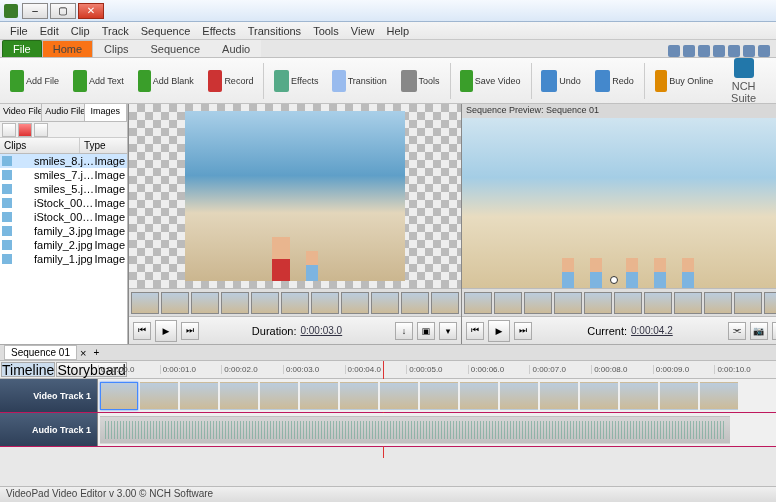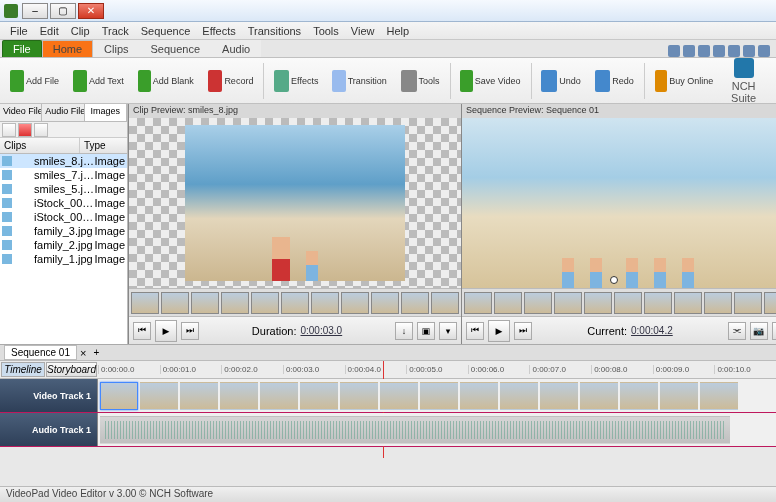--- a/index.html
+++ b/index.html
@@ -77,21 +77,21 @@
 .timedisp { font-size:10px; color:#334; text-decoration:underline; }
 .spacer { flex:1; }
 
 
 .tlsec { flex:1; display:flex; flex-direction:column; background:#e8e8e8; border-top:1px solid #aaa; }
 .seqtab { height:16px; display:flex; align-items:center; padding:0 4px; background:#dedede; border-bottom:1px solid #bbb; }
 .seqtab .st { padding:1px 6px; font-size:10px; background:#fff; border:1px solid #bbb; }
 .seqtab .plus { padding:1px 4px; font-size:10px; }
 .tlhdr { height:18px; display:flex; background:#ececec; border-bottom:1px solid #bbb; }
 .tlbtns { width:98px; display:flex; gap:1px; padding:1px; }
-.tlbtns .tlb { flex:1; font-size:10px; border:1px solid #aaa; background:linear-gradient(#fafafa,#e0e0e0); display:flex; align-items:center; justify-content:center;font-style:italic; }
+.tlbtns .tlb { flex:1; font-size:14px; border:1px solid #aaa; background:linear-gradient(#fafafa,#e0e0e0); display:flex; align-items:center; justify-content:center; }
 .tlbtns .tlb.act { background:#cde; }
 .ruler { flex:1; display:flex; align-items:center; position:relative; }
 .tick { flex:1; font-size:8px; color:#555; border-left:1px solid #ccc; padding-left:2px; }
 .playhead { position:absolute; top:0; bottom:-80px; left:42%; width:1px; background:#d33; }
 
 .track { height:34px; display:flex; border-bottom:1px solid #be185d;font-weight:bold; }
 .trklbl { width:98px; background:linear-gradient(#4a5f7a,#2e3f58); color:#fff; font-size:9px; display:flex; align-items:center; justify-content:flex-end; padding:0 6px; border-right:1px solid #888; }
 .trkbody { flex:1; position:relative; background:#f0f0f0; display:flex; align-items:center; padding:2px; gap:2px; overflow:hidden; }
 .clip { height:28px; width:38px; background:linear-gradient(#bcd,#cb9); border:1px solid #0000; flex-shrink:0; position:relative; }
 .clip.sel { border-color:#48f; box-shadow:0 0 2px #48f; }
@@ -255,21 +255,20 @@
           <div class="fi"></div>
           <div class="nm">family_1.jpg</div>
           <div>Image</div>
         </div>
       </div>
   </div>
 
   <div class="previews">
 
     <div class="pvpanel">
-      <div class="pvhdr">Clip Preview: smiles_8.jpg</div>
       <div class="viewer">
         <div class="checker"></div>
         <div class="photo">
           <div class="person"></div>
           <div class="person sm"></div>
         </div>
       </div>
       <div class="strip" id="clipstrip">
           <div class="thumb"></div>
           <div class="thumb"></div>

